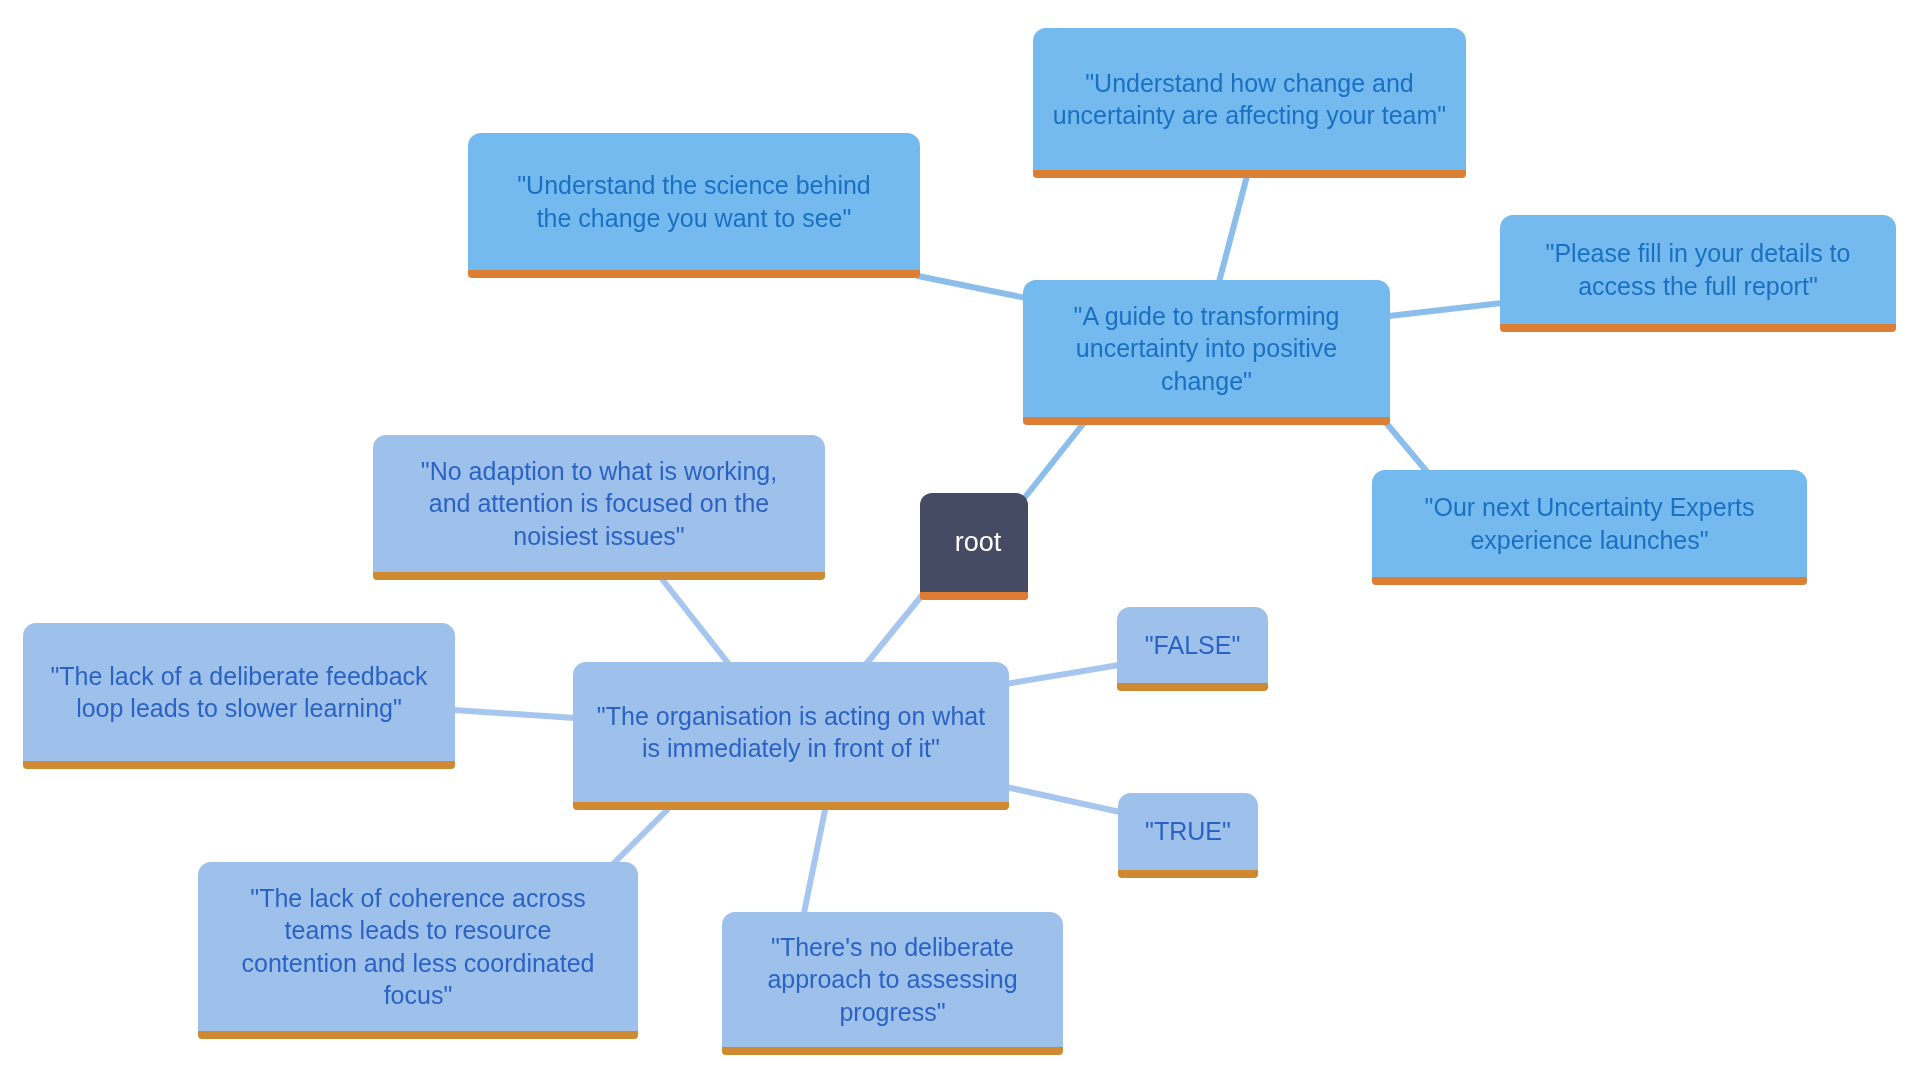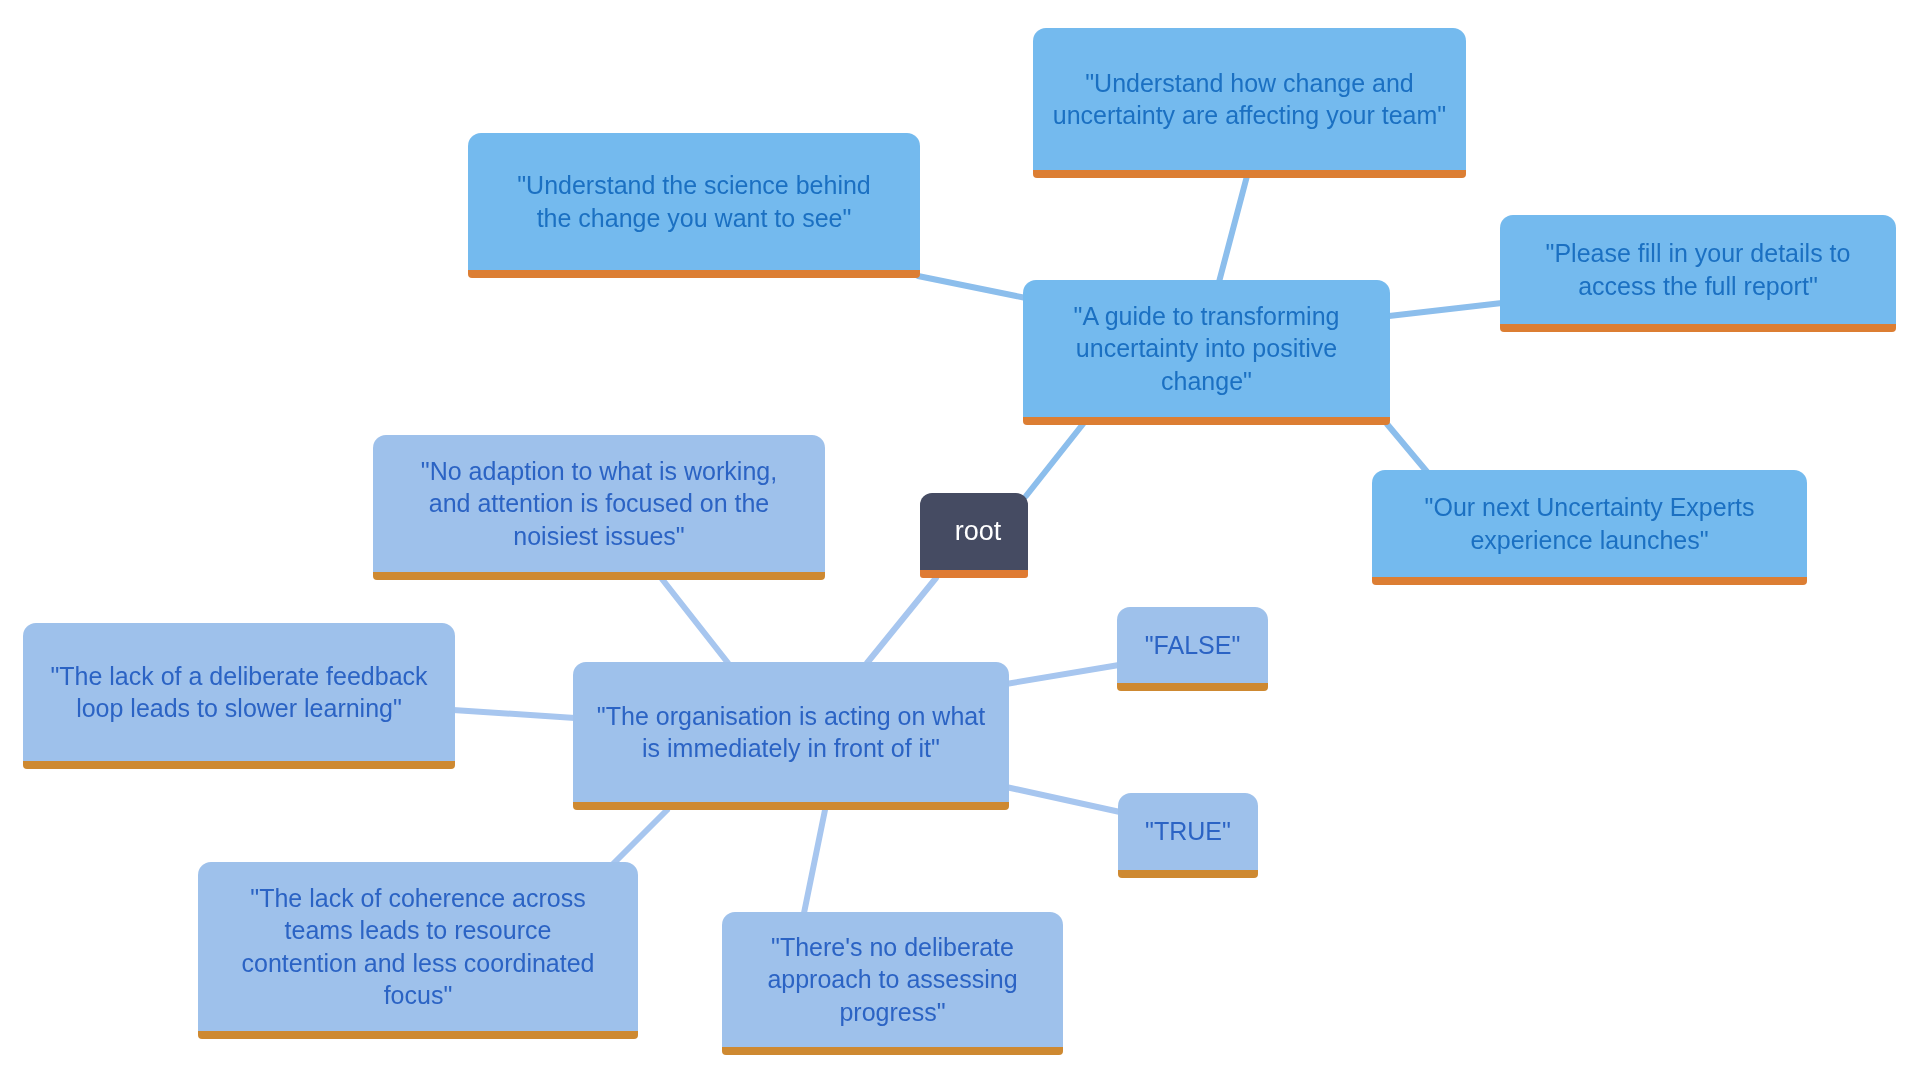--- a/index.html
+++ b/index.html
@@ -19,21 +19,21 @@
     position:absolute;z-index:2;box-sizing:border-box;
     display:flex;align-items:center;justify-content:center;
     text-align:center;border-radius:13px 13px 4px 4px;
     font-size:25px;line-height:1.3;
   }
   .b1{background:var(--branch1-node-bg);color:var(--branch1-text);border-bottom:8px solid var(--branch1-underline);}
   .b2{background:var(--branch2-node-bg);color:var(--branch2-text);border-bottom:8px solid var(--branch2-underline);}
   .rootnode{background:var(--root-bg);color:var(--root-text);border-bottom:8px solid var(--root-underline);font-size:27px;border-radius:12px 12px 3px 3px;}
   .lbl{display:block;width:100%;}
   
-  .n-root      {left:920px;  top:493px; width:108px; height:85px;padding-left:8px;}
+  .n-root      {left:920px;  top:493px; width:108px; height:107px;padding-left:8px;}
   .n-guide     {left:1023px; top:280px; width:367px; height:145px; padding:0 10px;}
   .n-team      {left:1033px; top:28px;  width:433px; height:150px; padding:0 10px;}
   .n-science   {left:468px;  top:133px; width:452px; height:145px; padding:0 38px;}
   .n-fill      {left:1500px; top:215px; width:396px; height:117px; padding:0 6px;}
   .n-ournext   {left:1372px; top:470px; width:435px; height:115px; padding:0 10px;}
   .n-noadapt   {left:373px;  top:435px; width:452px; height:145px; padding:0 30px;}
   .n-org       {left:573px;  top:662px; width:436px; height:148px; padding:0 14px;}
   .n-feedback  {left:23px;   top:623px; width:432px; height:146px; padding:0 14px;}
   .n-false     {left:1117px; top:607px; width:151px; height:84px;}
   .n-true      {left:1118px; top:793px; width:140px; height:85px;}

